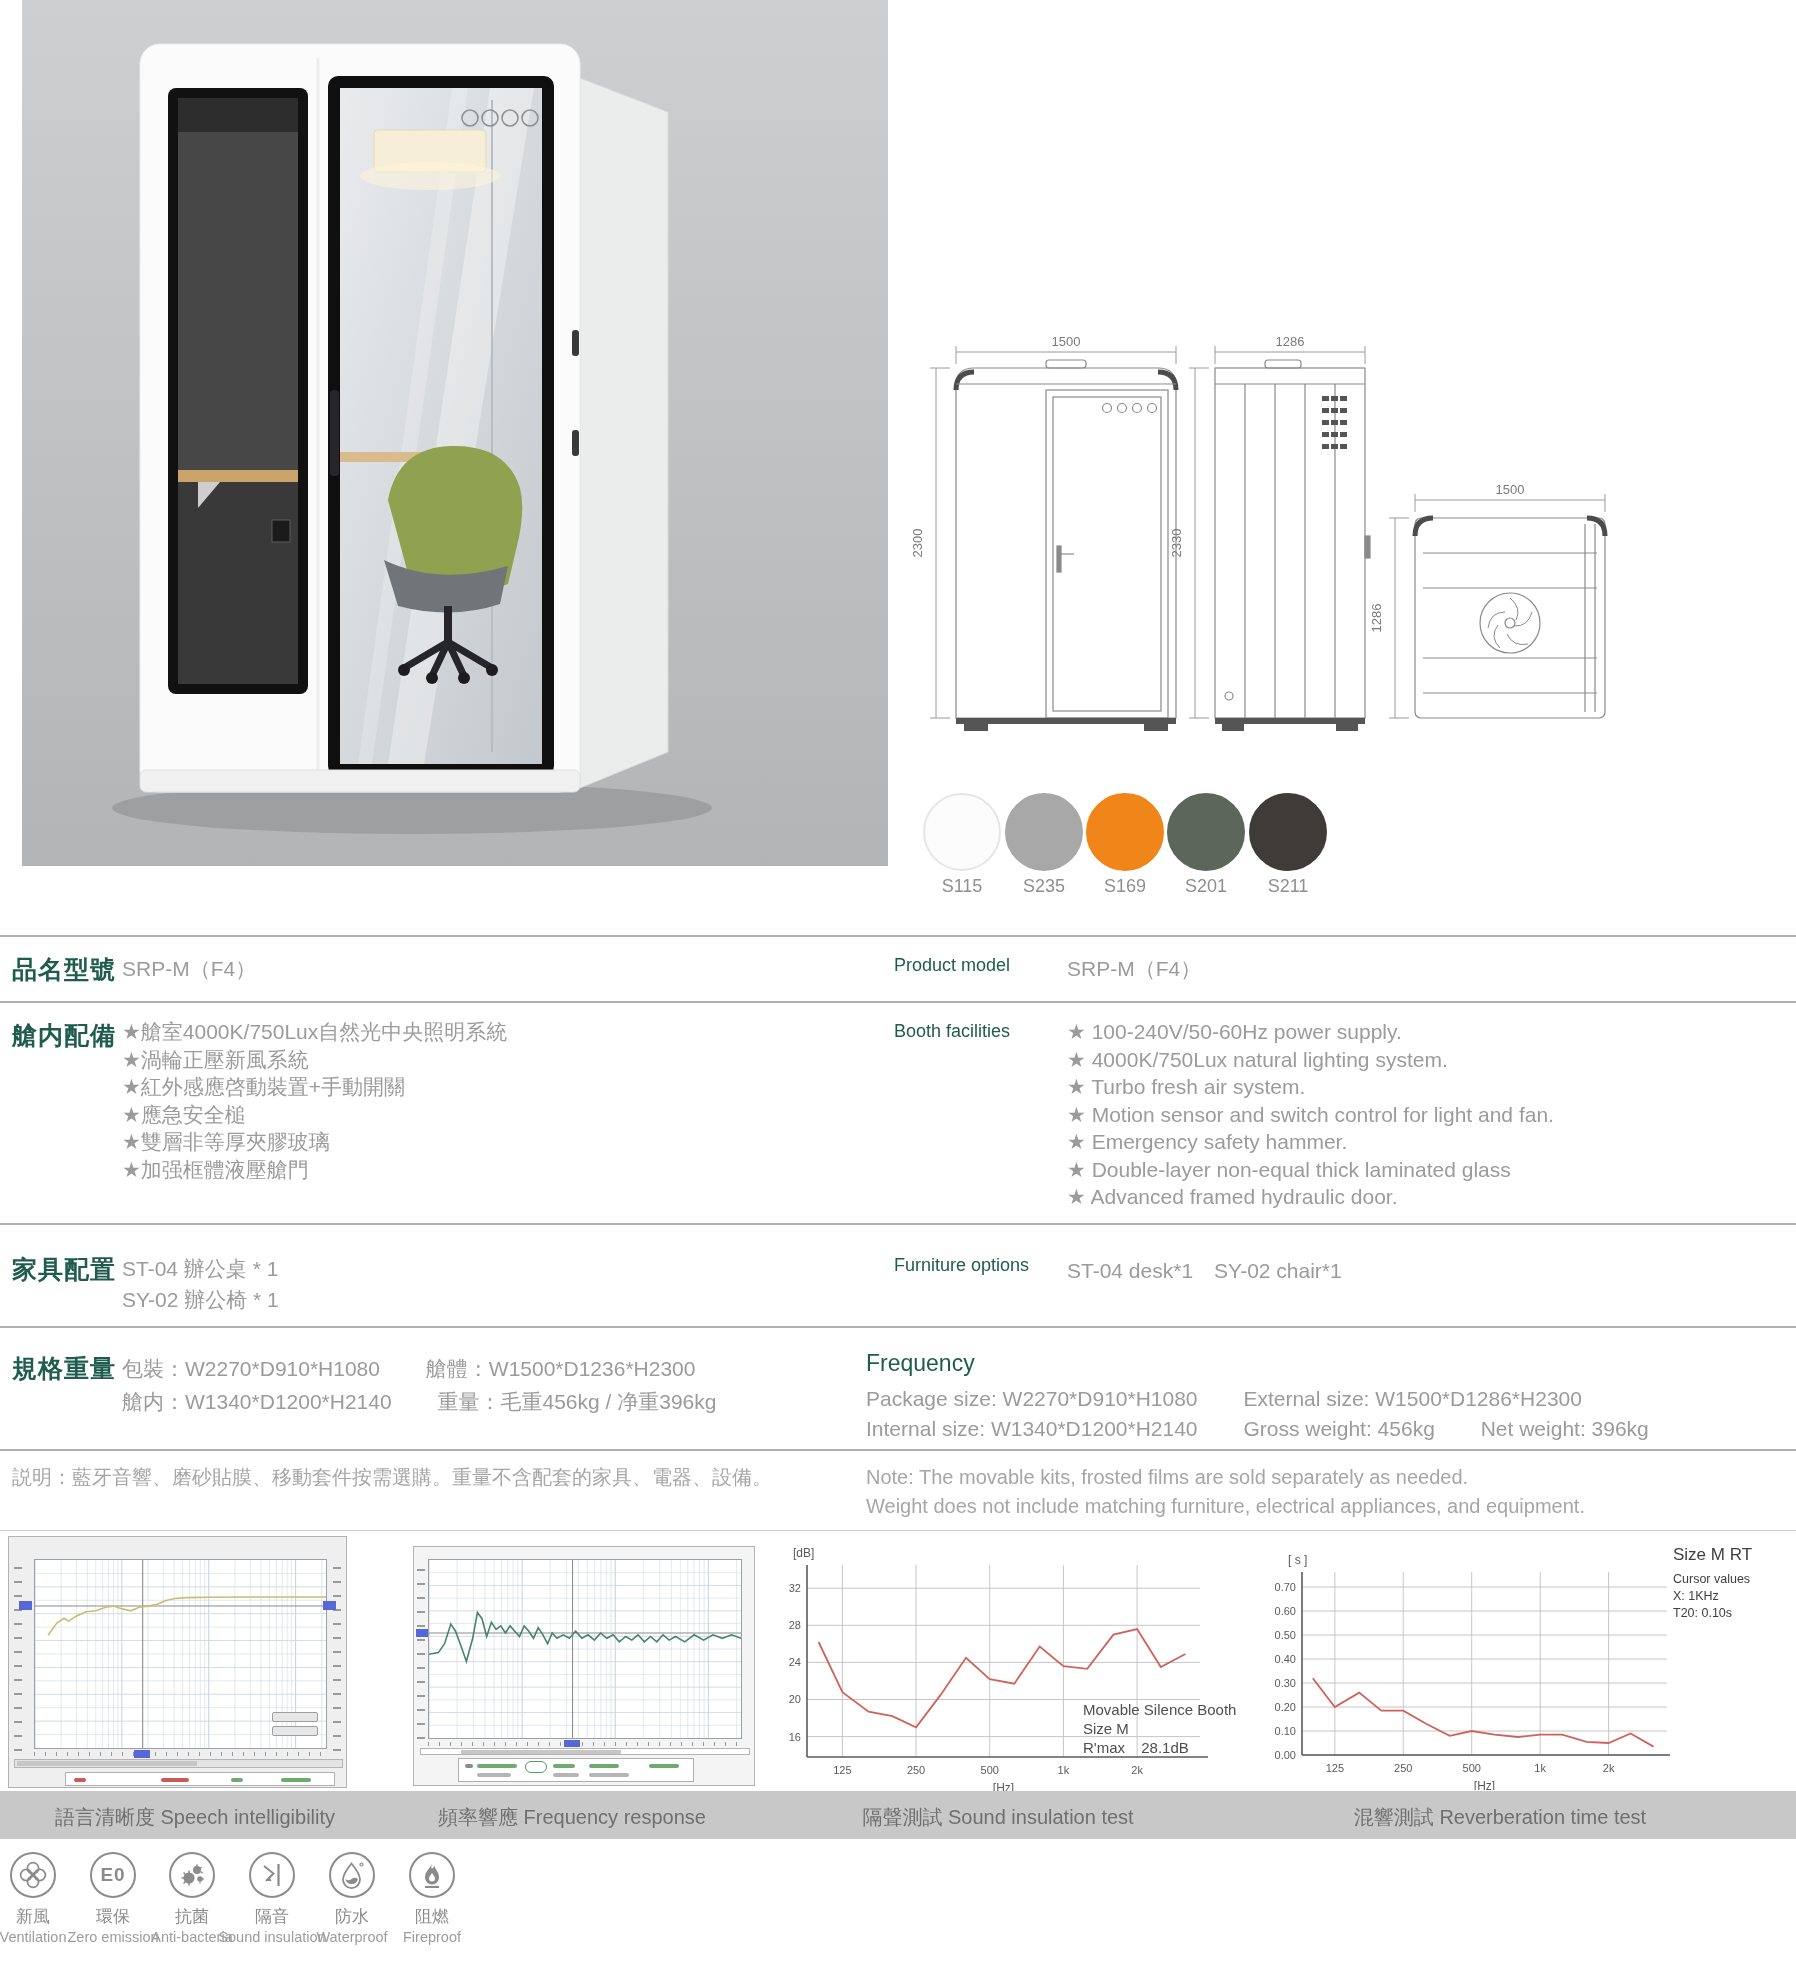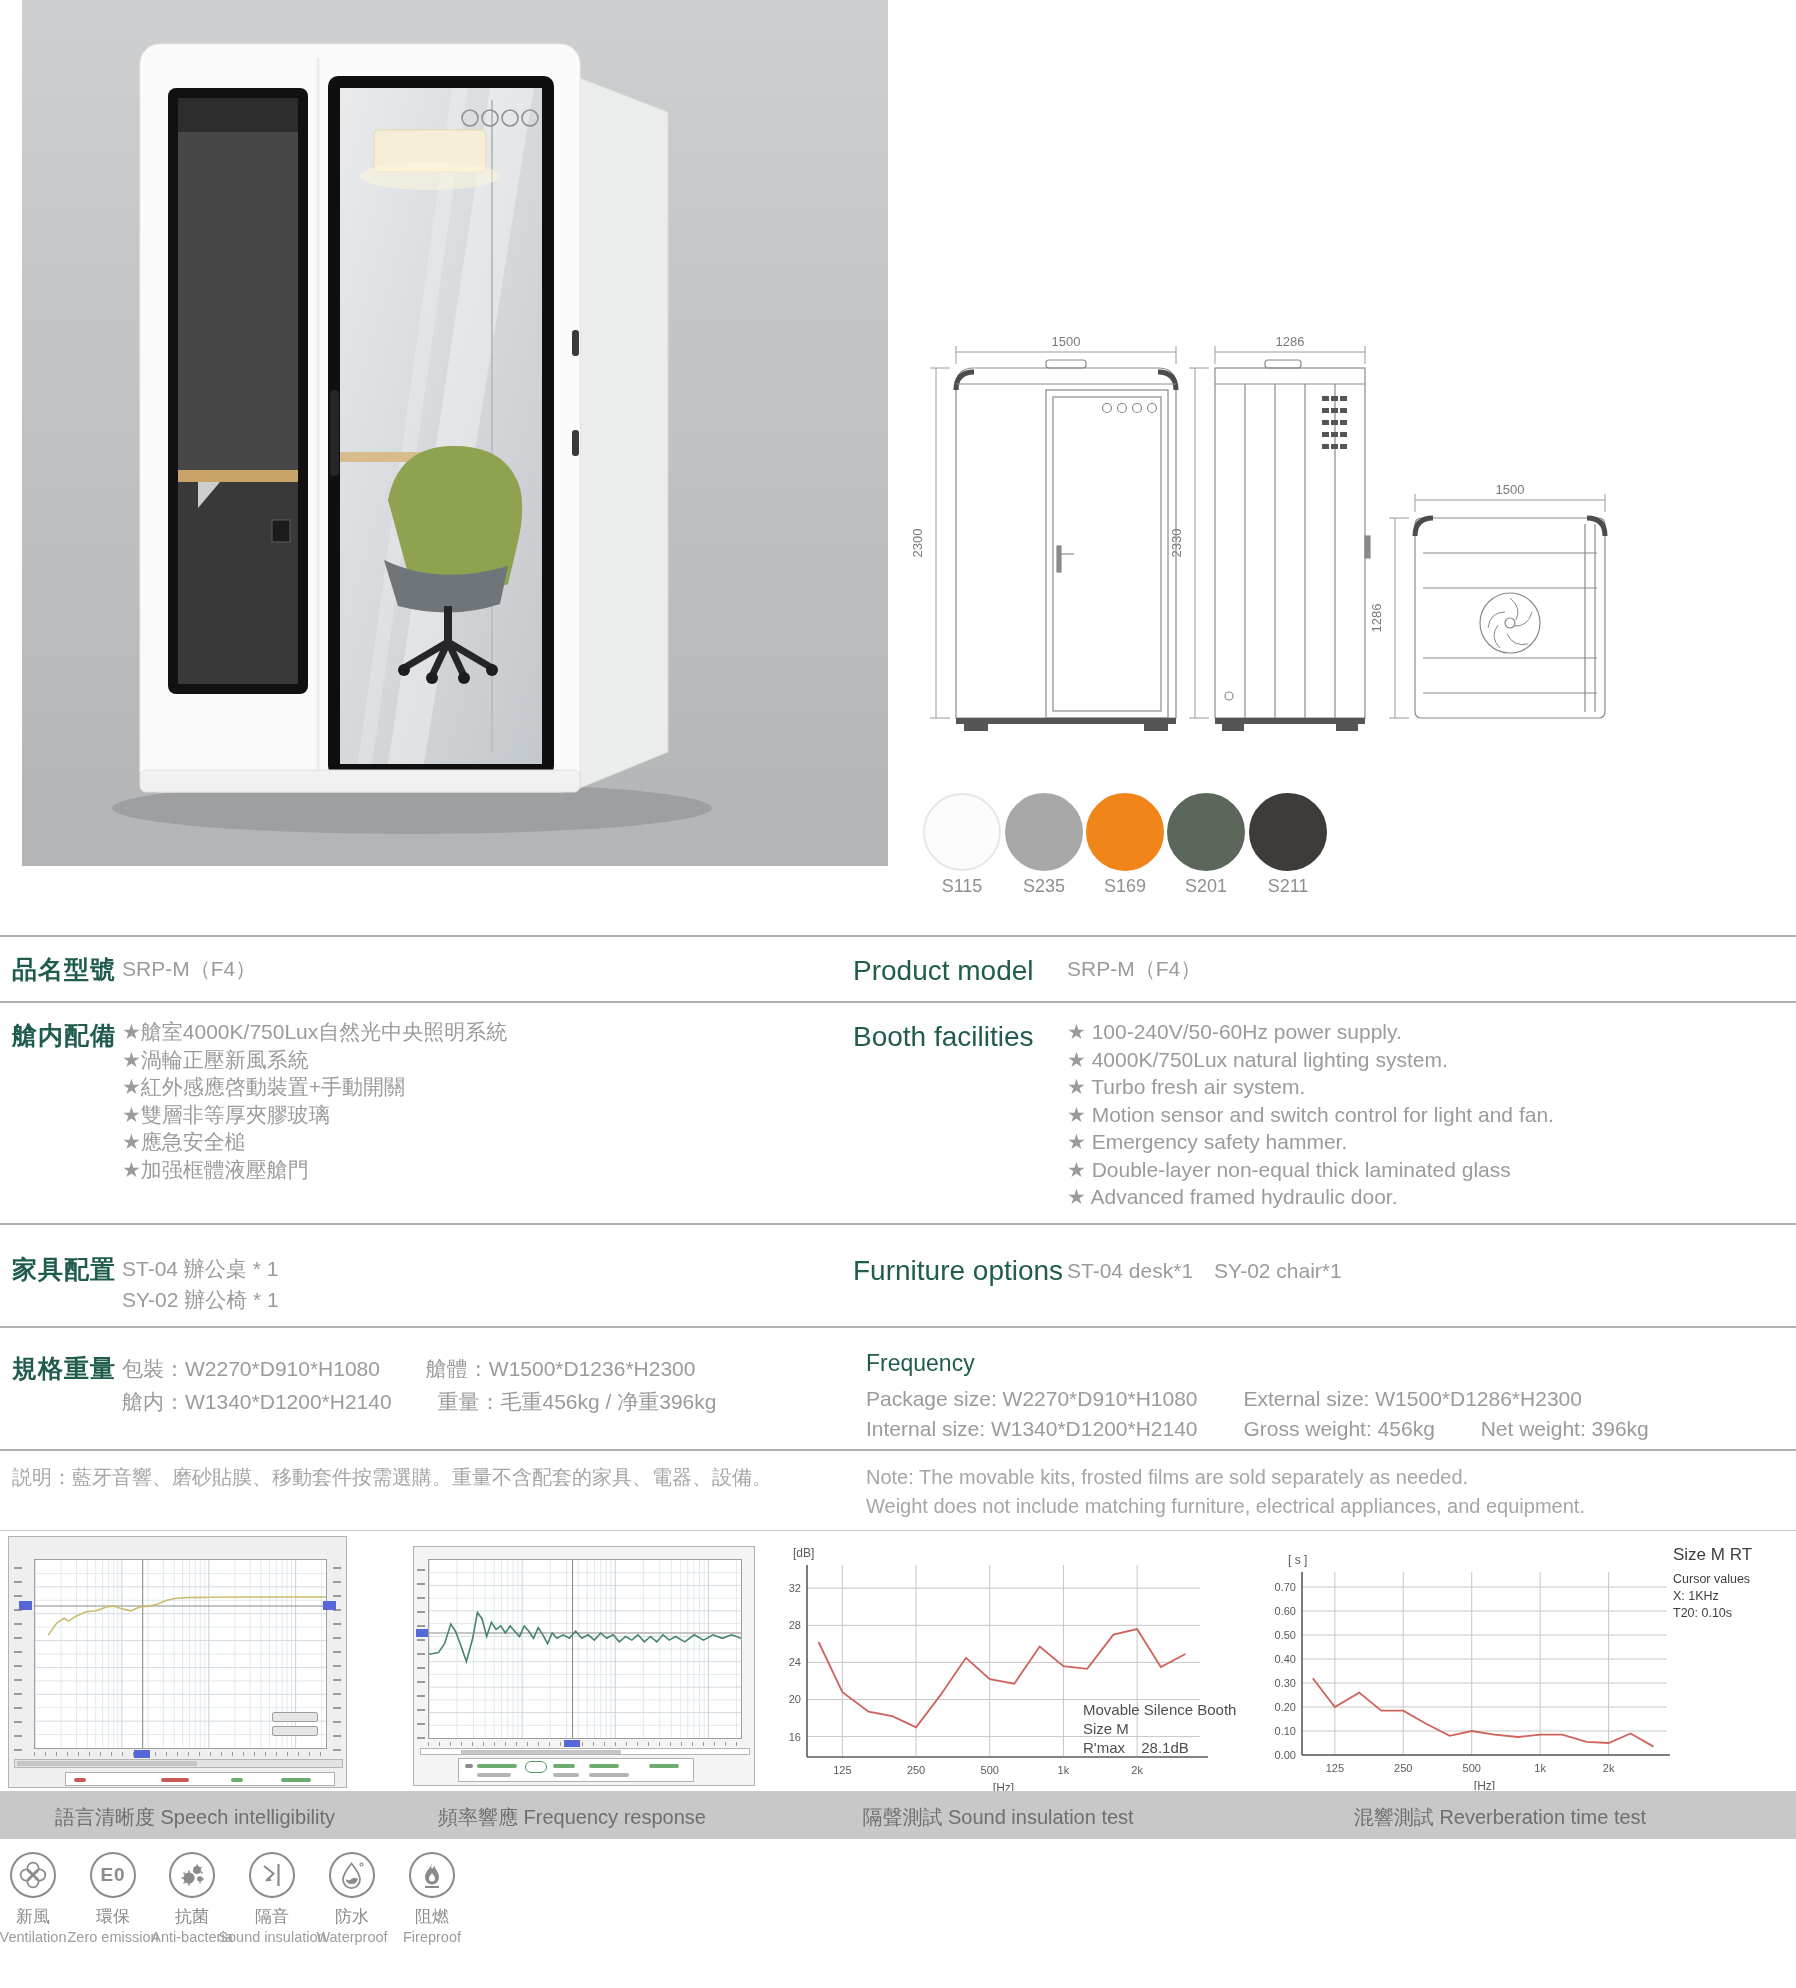--- a/index.html
+++ b/index.html
@@ -14,21 +14,21 @@
   .dim{font-size:13px;fill:#7a7a7a;}
 
   
   .swatch{position:absolute;top:793px;width:78px;height:78px;border-radius:50%;box-sizing:border-box;}
   .swatch-label{position:absolute;top:876px;width:78px;text-align:center;font-size:18px;color:#8f8f8f;}
 
   
   #spec{position:absolute;left:0;top:935px;width:1796px;}
   .srow{position:relative;border-top:2px solid #b0b0b0;box-sizing:border-box;}
   .cn-label{position:absolute;left:12px;font-size:25px;font-weight:bold;color:#1f5c4d;letter-spacing:1px;white-space:nowrap;}
-  .en-label{position:absolute;left:853px;font-size:28px;color:#1f5c4d;white-space:nowrap;}
+  .en-label{position:absolute;left:894px;font-size:18px;color:#1f5c4d;white-space:nowrap;}
   .cn-content{position:absolute;left:122px;font-size:21px;color:#9b9b9b;white-space:nowrap;}
   .en-content{position:absolute;left:1067px;font-size:21px;color:#9b9b9b;white-space:nowrap;}
   .bullets div{line-height:27.5px;}
   .gap40{display:inline-block;margin-right:40px;}
   .note-text{font-size:20px;color:#a6a6a6;line-height:29px;white-space:nowrap;}
 
   
   #charts{position:absolute;left:0;top:1530px;width:1796px;height:308px;border-top:1px solid #cccccc;box-sizing:border-box;}
   #caption-bar{position:absolute;left:0;top:260px;width:1796px;height:48px;background:#c8c8c8;}
   .caption{position:absolute;top:13px;transform:translateX(-50%);font-size:20px;color:#6f6f6f;white-space:nowrap;}
@@ -236,22 +236,22 @@
       <div class="en-label" style="top:18px">Product model</div>
       <div class="en-content" style="top:18px">SRP-M（F4）</div>
     </div>
 
     <div class="srow" style="height:222px">
       <div class="cn-label" style="top:16px">艙内配備</div>
       <div class="cn-content bullets" style="top:15px">
         <div>★艙室4000K/750Lux自然光中央照明系統</div>
         <div>★渦輪正壓新風系統</div>
         <div>★紅外感應啓動裝置+手動開關</div>
+        <div>★應急安全槌</div>
         <div>★雙層非等厚夾膠玻璃</div>
-        <div>★應急安全槌</div>
         <div>★加强框體液壓艙門</div>
       </div>
       <div class="en-label" style="top:18px">Booth facilities</div>
       <div class="en-content bullets" style="top:15px">
         <div>★ 100-240V/50-60Hz power supply.</div>
         <div>★ 4000K/750Lux natural lighting system.</div>
         <div>★ Turbo fresh air system.</div>
         <div>★ Motion sensor and switch control for light and fan.</div>
         <div>★ Emergency safety hammer.</div>
         <div>★ Double-layer non-equal thick laminated glass</div>

